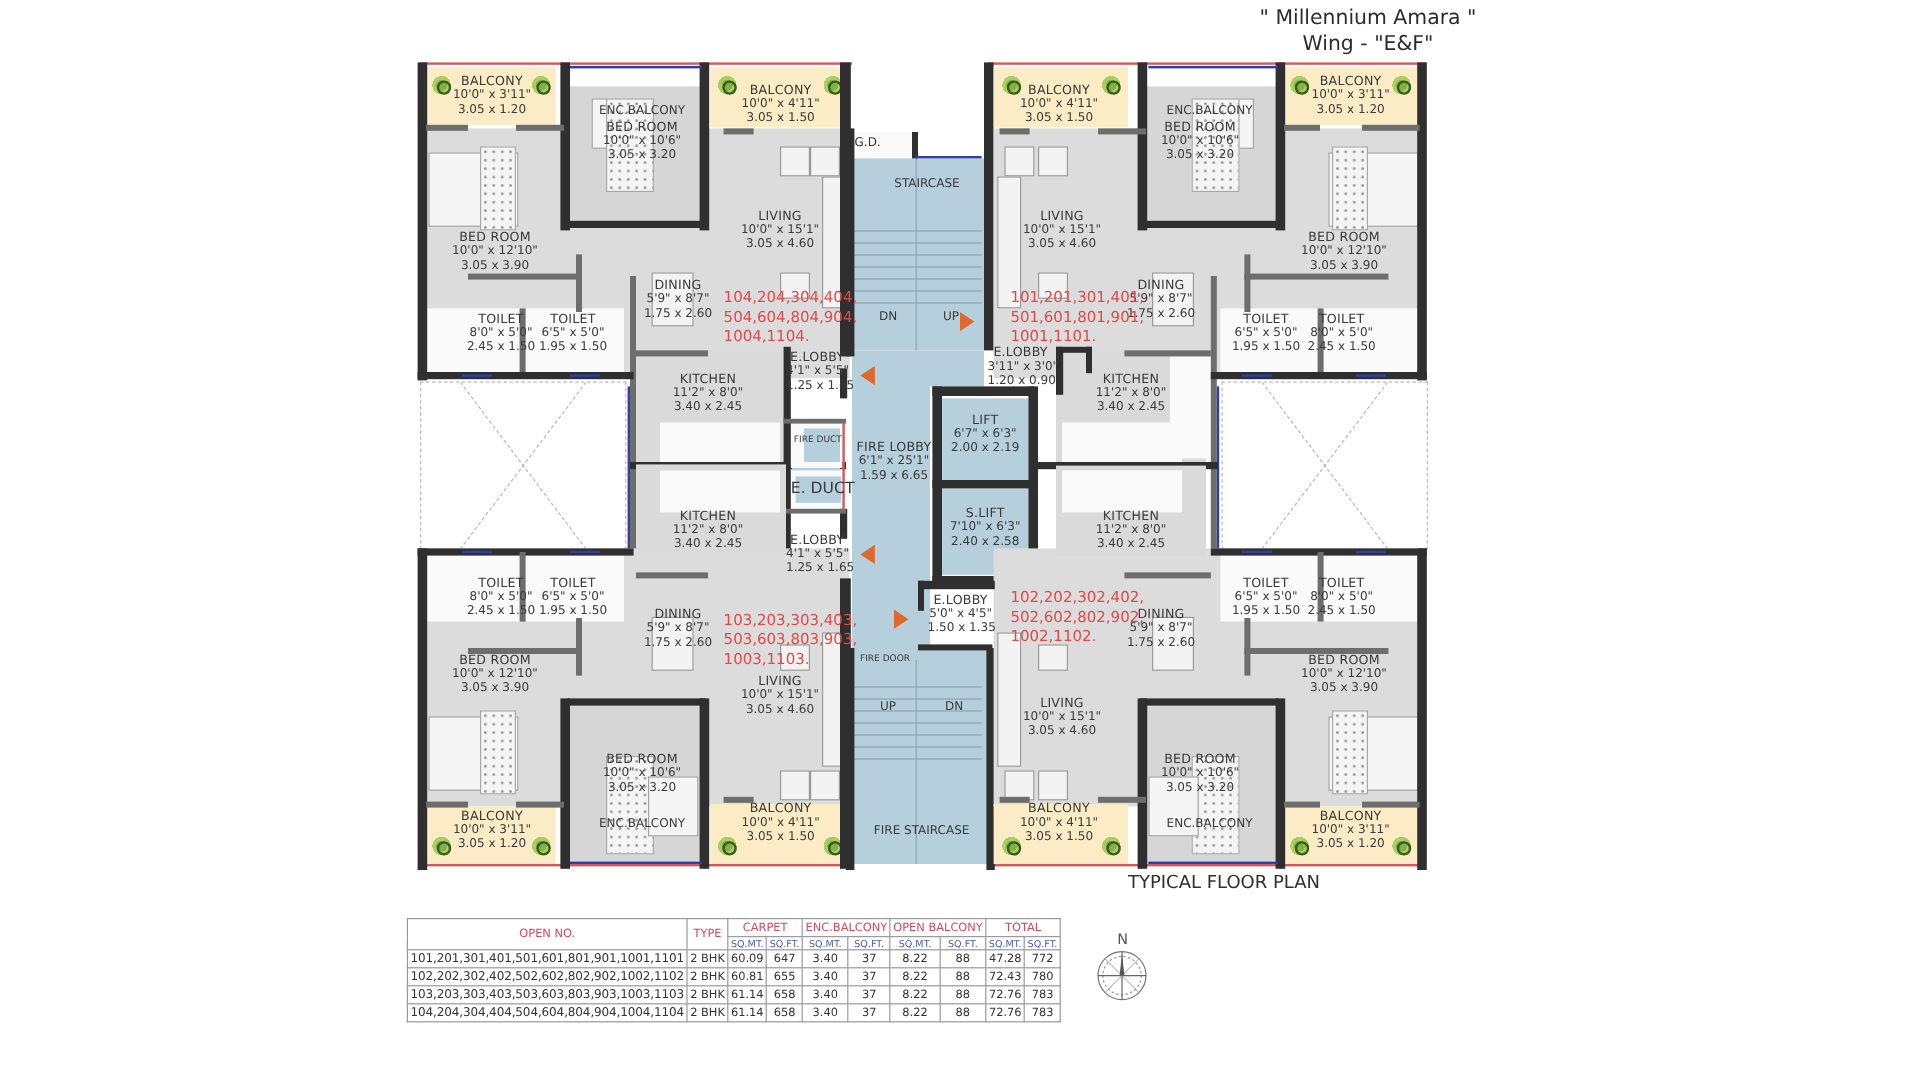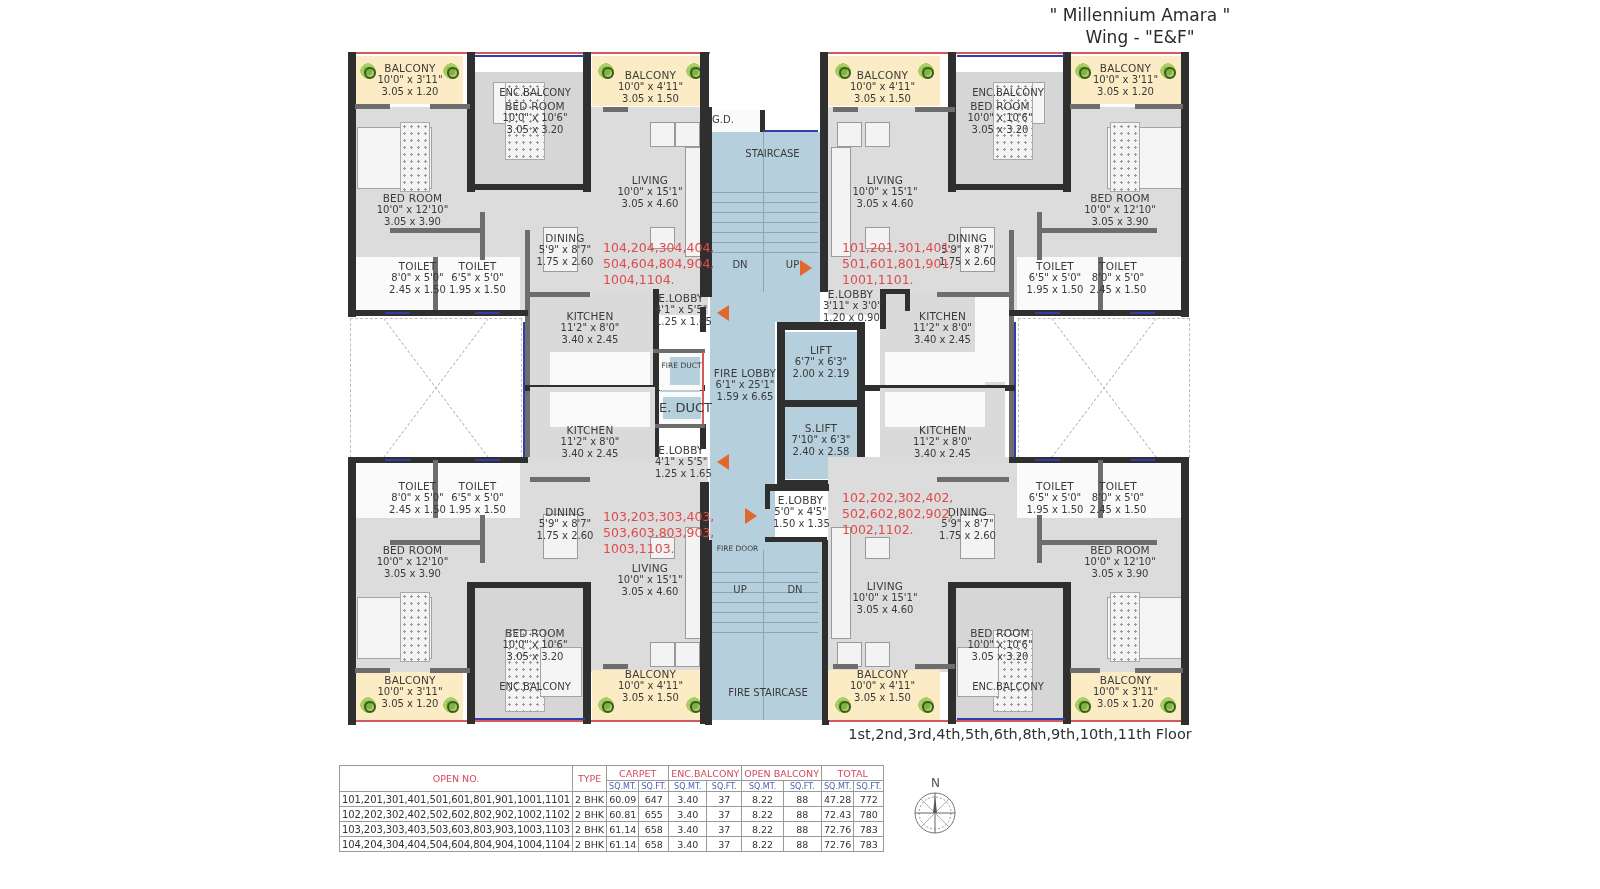--- a/index.html
+++ b/index.html
@@ -556,21 +556,21 @@
     <span class="d">3.05 x 1.50</span>
   </div>
   <div class="lbl" style="left:733px; top:622px; width:95px;">
     <span class="n">BALCONY</span>
     <span class="d">10'0" x 3'11"</span>
     <span class="d">3.05 x 1.20</span>
   </div>
 </div>
 
 <div class="typical">
-  <div class="t2">1st,2nd,3rd,4th,5th,6th,8th,9th,10th,11th Floor</div>
+  <div class="t1">TYPICAL FLOOR PLAN</div>
 </div>
 
 <div class="compass">
   <svg width="60" height="62" viewBox="0 0 60 62">
     <text x="26" y="12" font-size="12" fill="#555" font-family="DejaVu Sans, sans-serif">N</text>
     <circle cx="30" cy="38" r="20" fill="none" stroke="#777" stroke-width="1"></circle>
     <circle cx="30" cy="38" r="16" fill="none" stroke="#999" stroke-width="1" stroke-dasharray="2 2"></circle>
     <line x1="30" y1="18" x2="30" y2="58" stroke="#666" stroke-width="1"></line>
     <line x1="10" y1="38" x2="50" y2="38" stroke="#666" stroke-width="1"></line>
     <line x1="16" y1="24" x2="44" y2="52" stroke="#999" stroke-width="0.8"></line>

